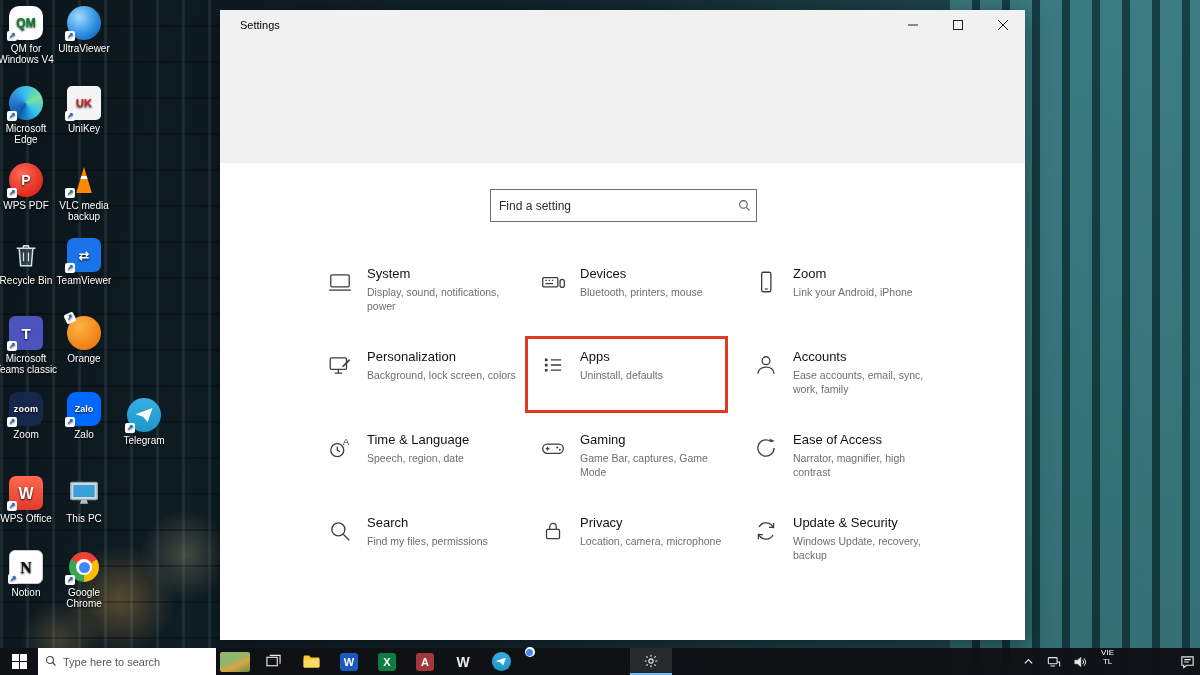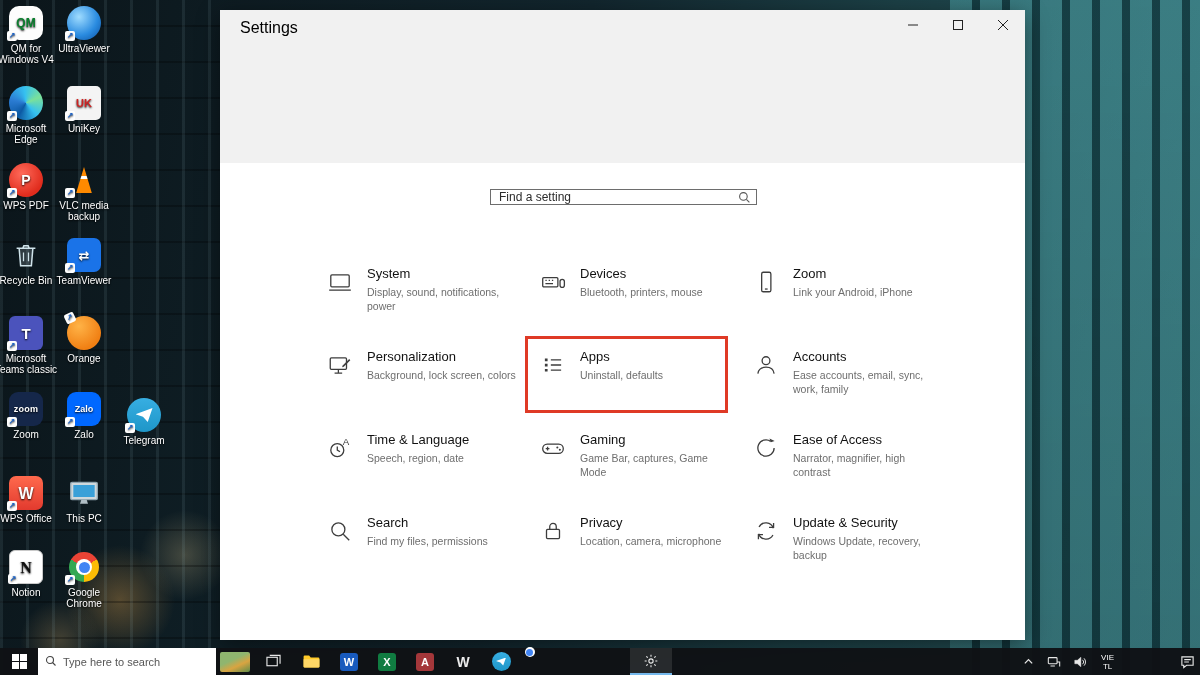--- a/index.html
+++ b/index.html
@@ -56,25 +56,25 @@
         background:conic-gradient(from -60deg,#ea4335 0 33.3%,#fbbc05 0 66.6%,#34a853 0 100%); }
   .chrome-ball::before { content:""; position:absolute; left:50%; top:50%; width:16px; height:16px;
         margin:-8px 0 0 -8px; background:#fff; border-radius:50%; }
   .chrome-ball::after { content:""; position:absolute; left:50%; top:50%; width:11px; height:11px;
         margin:-5.5px 0 0 -5.5px; background:#4285f4; border-radius:50%; }
 
   
   .window { position:absolute; left:220px; top:10px; width:805px; height:630px; background:#fff;
         z-index:4; box-shadow:0 6px 22px rgba(0,0,0,.45); overflow:hidden; }
   .win-top { position:absolute; left:0; top:0; right:0; height:153px; background:#f1f1f1; }
-  .win-title { position:absolute; left:20px; top:9px; font-size:16px; color:#000; }
+  .win-title { position:absolute; left:20px; top:9px; font-size:11px; color:#000; }
   .ctrls { position:absolute; top:0; right:0; display:flex; }
   .cbtn { width:45px; height:30px; display:flex; align-items:center; justify-content:center; cursor:pointer; }
   .cbtn svg { stroke:#222; stroke-width:1; fill:none; }
-  .find { position:absolute; left:270px; top:179px; width:267px; height:16px; border:1px solid #6d6d6d;
+  .find { position:absolute; left:270px; top:179px; width:267px; height:33px; border:1px solid #6d6d6d;
         background:#fff; display:flex; align-items:center; }
   .find input { flex:1; border:none; outline:none; font-size:12px; padding:0 8px; color:#222; background:transparent;
         font-family:"Liberation Sans",sans-serif; }
   .find input::placeholder { color:#2b2b2b; opacity:1; }
   .find .fglass { width:24px; display:flex; justify-content:center; }
 
   .cats { position:absolute; left:106px; top:252px; display:grid;
         grid-template-columns:repeat(3,213px); grid-auto-rows:83px; }
   .cat { position:relative; display:flex; gap:13px; padding-top:4px; align-items:flex-start; cursor:pointer; }
   .cicon { width:28px; display:flex; justify-content:center; padding-top:3px; }
@@ -100,21 +100,21 @@
   .tb-tel { width:19px; height:19px; border-radius:50%; background:linear-gradient(180deg,#37aee2,#1e96c8);
         display:flex; align-items:center; justify-content:center; }
   .tb-tel::before { content:""; width:10px; height:8px; background:#fff;
         clip-path:polygon(0 45%, 100% 0, 72% 100%, 44% 62%); }
   .tb-chrome { width:19px; height:19px; }
   .tb-chrome .chrome-ball { width:19px; height:19px; }
   .tb-chrome .chrome-ball::before { width:10px; height:10px; margin:-5px 0 0 -5px; }
   .tb-chrome .chrome-ball::after { width:7px; height:7px; margin:-3.5px 0 0 -3.5px; }
   .gear-btn { width:42px; margin-left:72px; background:rgba(255,255,255,.10);
         border-bottom:2px solid #76b9ed; }
-  .tray { margin-left:auto; display:flex; align-items:center; }
+  .tray { margin-left:auto; display:flex; }
   .tray .tb-btn { width:26px; }
   .lang { font-size:8px; line-height:9px; text-align:center; padding:0 8px; cursor:pointer; color:#fff; }
   .action-btn { width:42px; margin-left:52px; }
 </style>
 </head>
 <body>
 
 <div class="bg"></div>
 
 <div class="di" style="left:-6px;top:6px">

